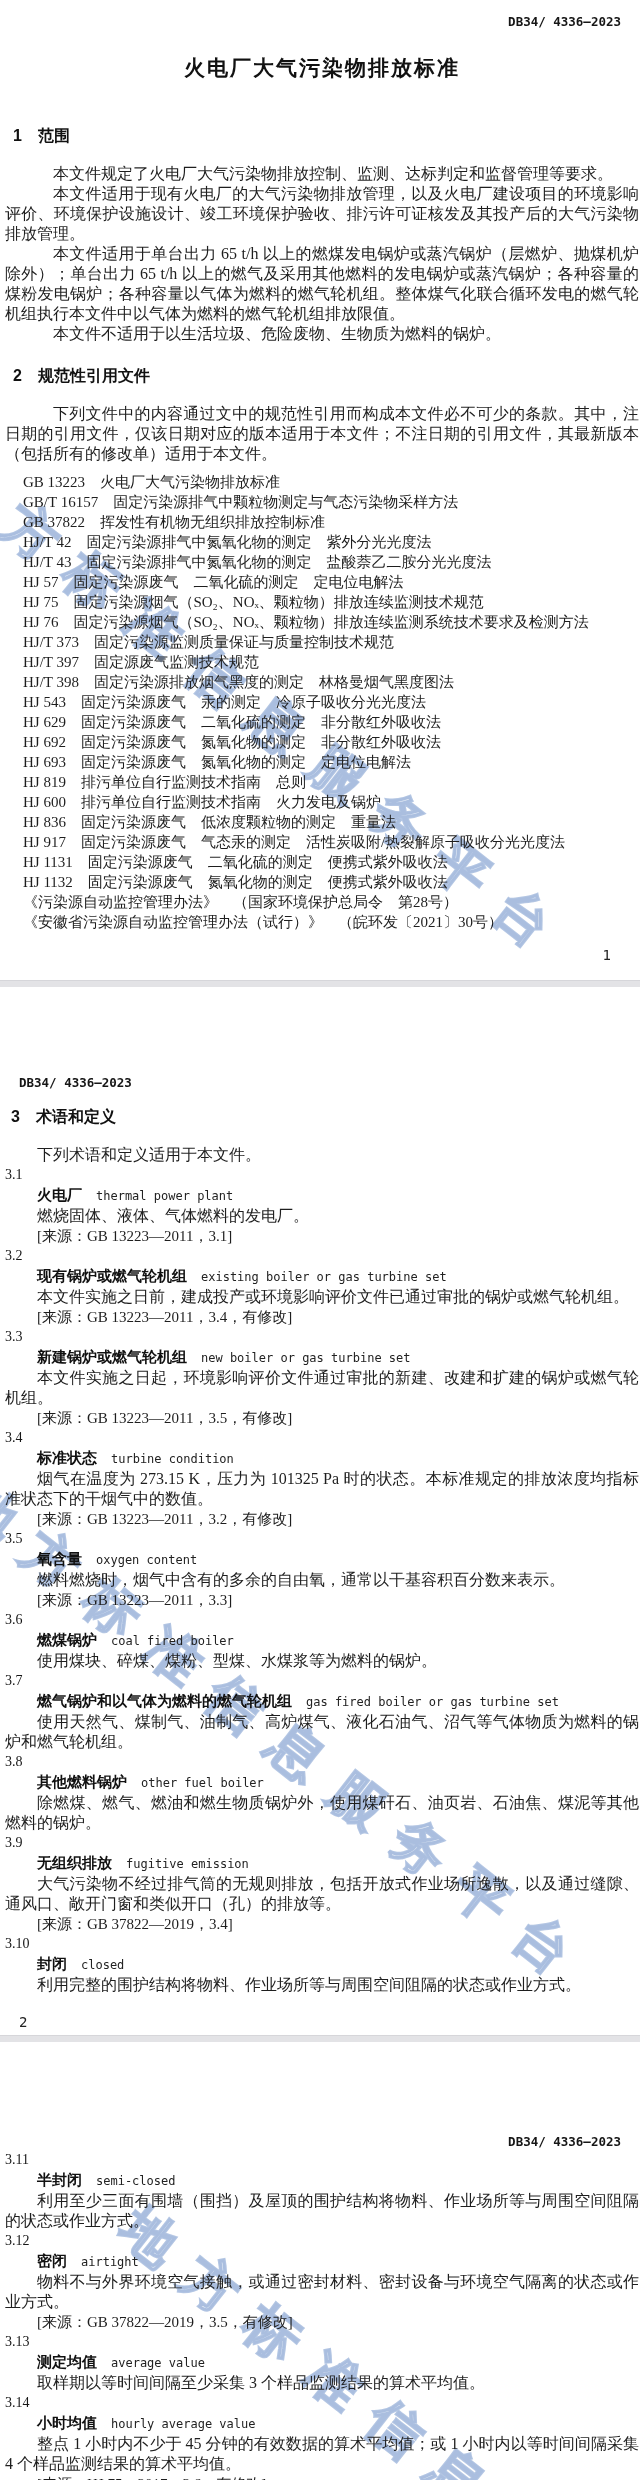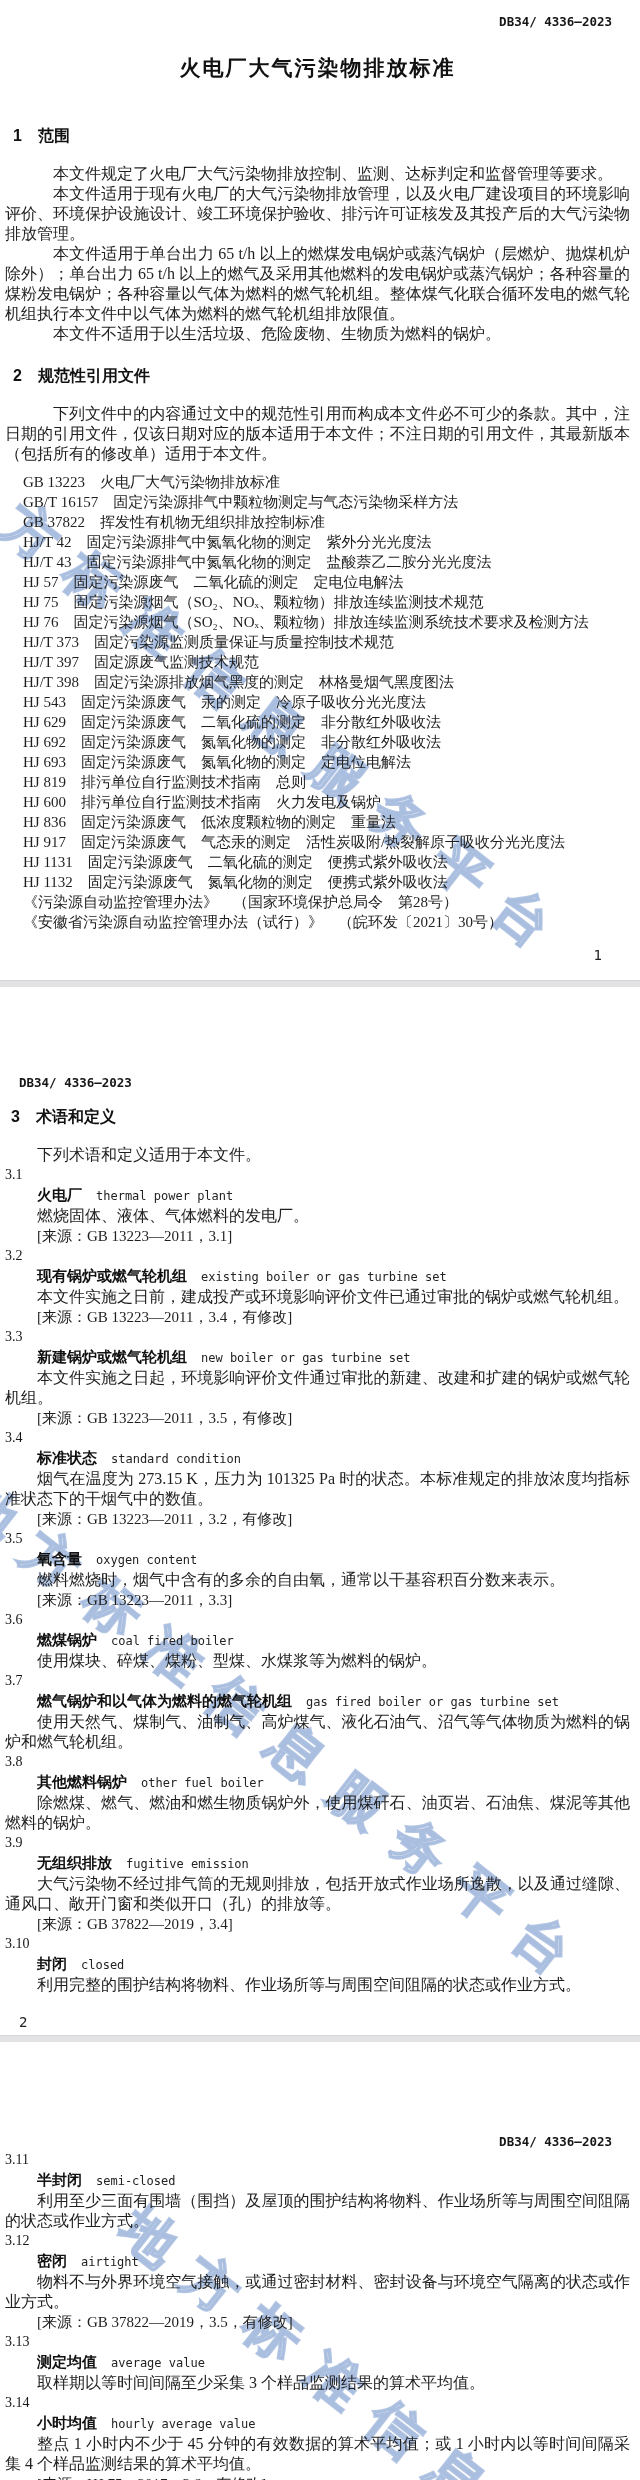--- a/index.html
+++ b/index.html
@@ -8,21 +8,21 @@
     font-family:"Liberation Serif","DejaVu Serif",serif;color:#1e1e1e;
   }
   .page{position:absolute;left:0;width:640px;background:#ffffff;overflow:hidden;padding:0;box-sizing:border-box;}
   #page-1{top:0;height:980px;}
   #page-2{top:987px;height:1048px;}
   #page-3{top:2042px;height:438px;}
   .separator{position:absolute;left:0;width:640px;height:7px;background:#e3e3e6;border-top:1px solid #d6d6da;box-sizing:border-box;}
   #separator-1{top:980px;}
   #separator-2{top:2035px;}
 
-  .inner{position:relative;padding:0 10px 0 5px;}
+  .inner{position:relative;padding:0 1px 0 5px;}
 
   .page-head{font-family:"DejaVu Sans Mono","Liberation Mono",monospace;font-size:12.5px;font-weight:bold;color:#161616;line-height:16px;}
   .head-right{text-align:right;margin:14px 18px 0 0;}
   .head-left{text-align:left;margin:88px 0 0 14px;}
   #page-3 .head-right{margin-top:92px;}
 
   .doc-title{font-family:"Liberation Sans","DejaVu Sans",sans-serif;font-weight:bold;font-size:21px;color:#111;
     text-align:center;margin:24px 0 0 0;letter-spacing:2px;}
 
   .sec-head{font-family:"Liberation Sans","DejaVu Sans",sans-serif;font-weight:bold;font-size:16px;color:#111;
@@ -132,21 +132,21 @@
             <div class="term-src">[来源：GB 13223—2011，3.4，有修改]</div>
           </div>
           <div class="term">
             <div class="term-num">3.3</div>
             <div class="term-name"><span class="term-zh">新建锅炉或燃气轮机组</span><span class="term-en">new boiler or gas turbine set</span></div>
             <p class="term-def">本文件实施之日起，环境影响评价文件通过审批的新建、改建和扩建的锅炉或燃气轮机组。</p>
             <div class="term-src">[来源：GB 13223—2011，3.5，有修改]</div>
           </div>
           <div class="term">
             <div class="term-num">3.4</div>
-            <div class="term-name"><span class="term-zh">标准状态</span><span class="term-en">standard condition</span></div>
+            <div class="term-name"><span class="term-zh">标准状态</span><span class="term-en">turbine condition</span></div>
             <p class="term-def">烟气在温度为 273.15 K，压力为 101325 Pa 时的状态。本标准规定的排放浓度均指标准状态下的干烟气中的数值。</p>
             <div class="term-src">[来源：GB 13223—2011，3.2，有修改]</div>
           </div>
           <div class="term">
             <div class="term-num">3.5</div>
             <div class="term-name"><span class="term-zh">氧含量</span><span class="term-en">oxygen content</span></div>
             <p class="term-def">燃料燃烧时，烟气中含有的多余的自由氧，通常以干基容积百分数来表示。</p>
             <div class="term-src">[来源：GB 13223—2011，3.3]</div>
           </div>
           <div class="term">

